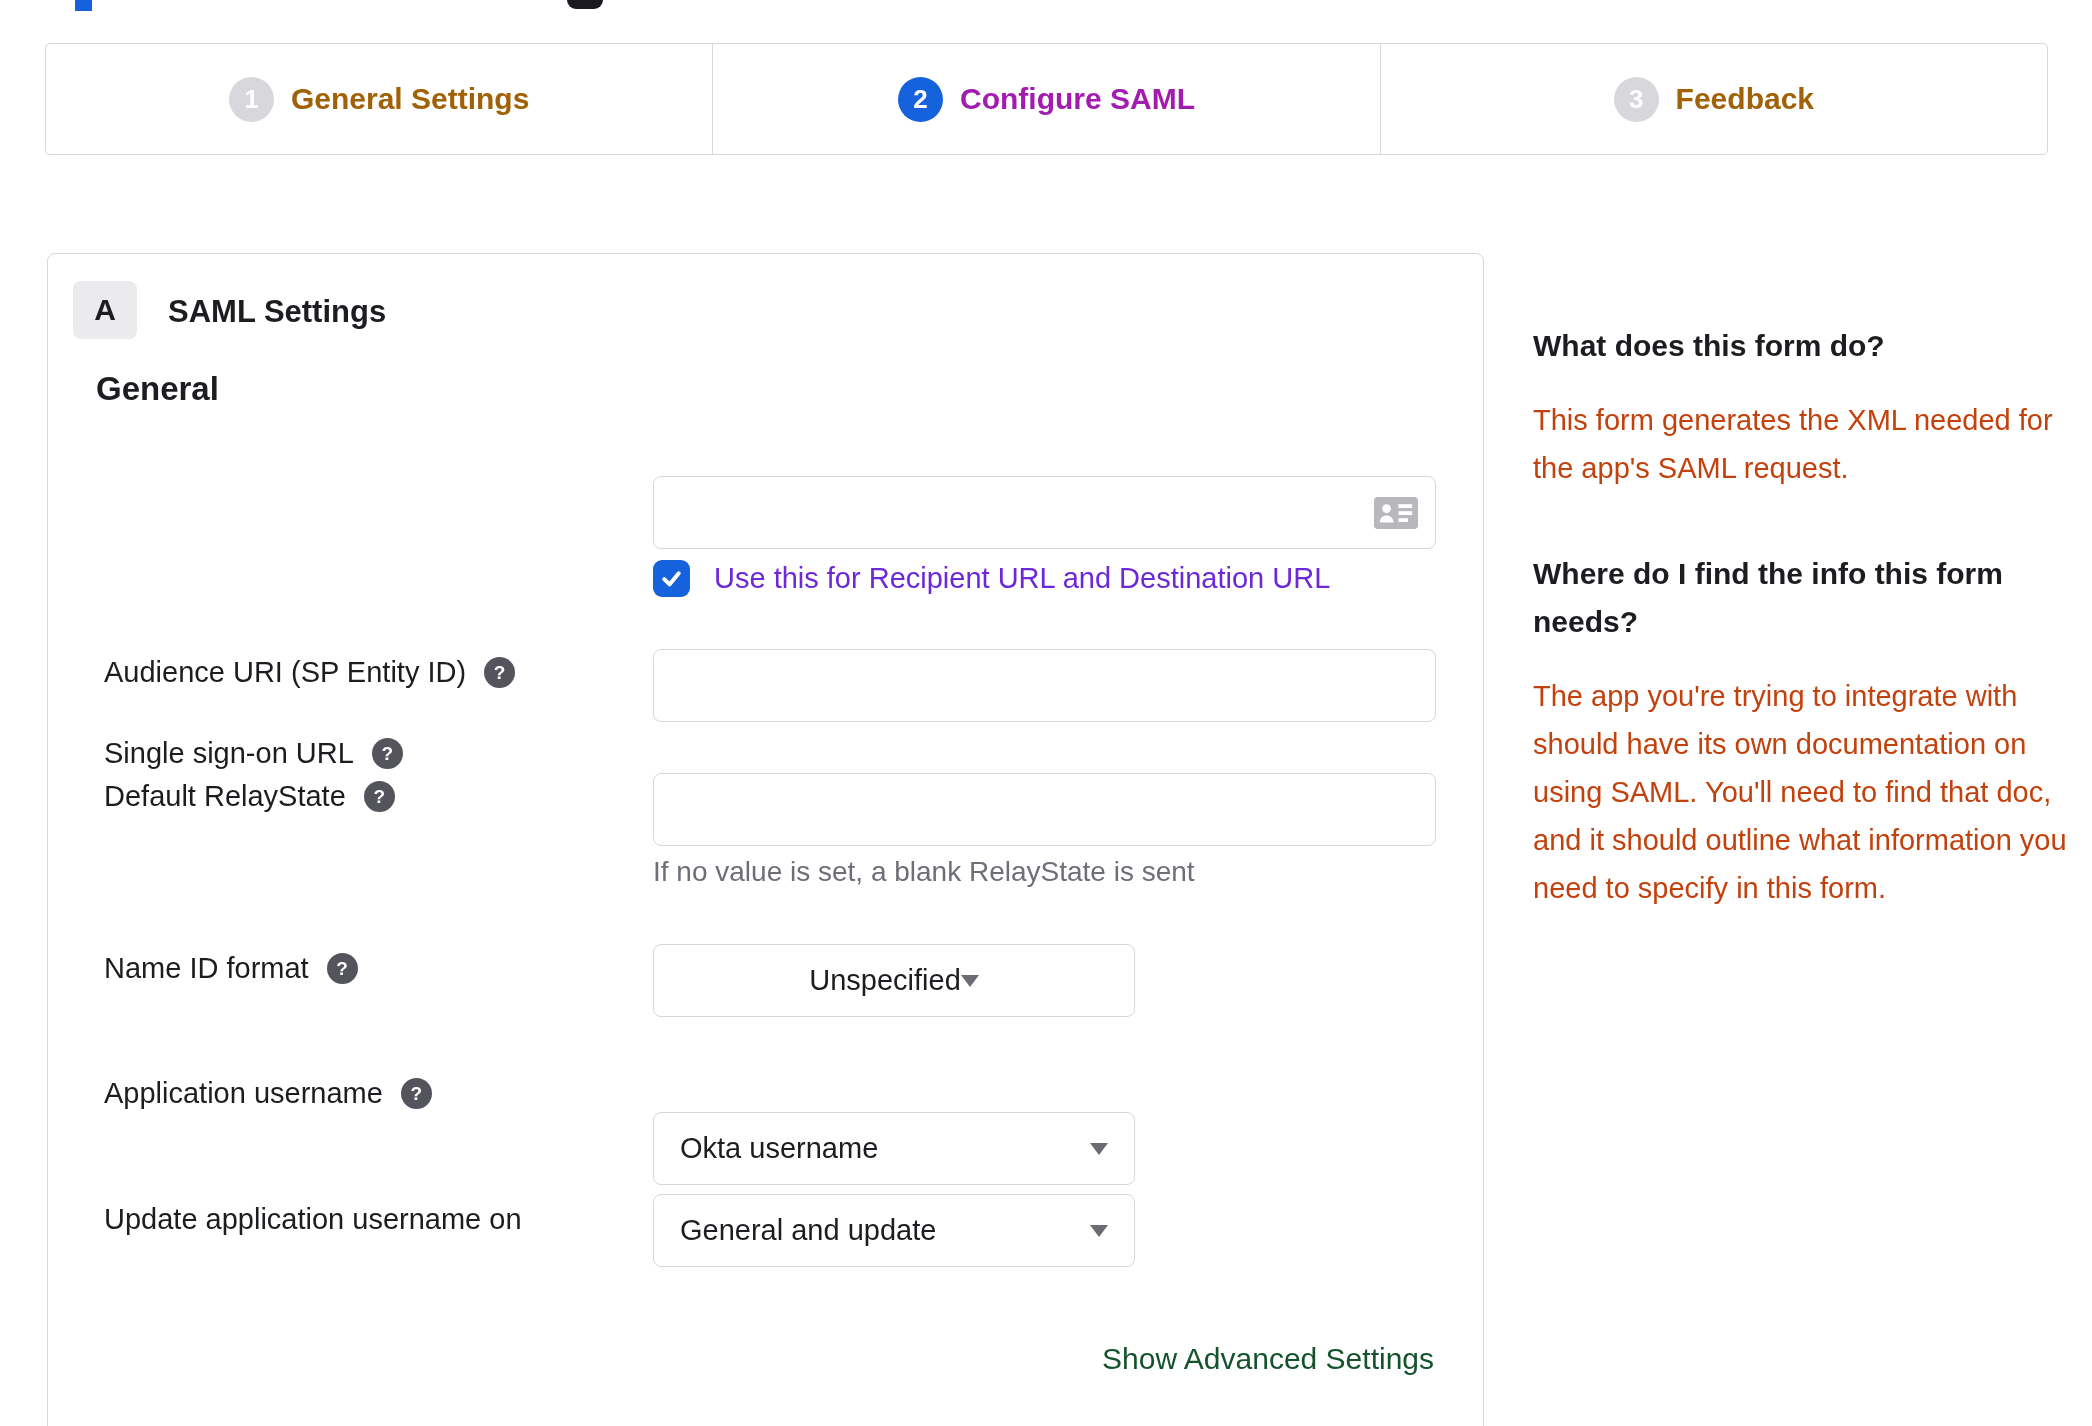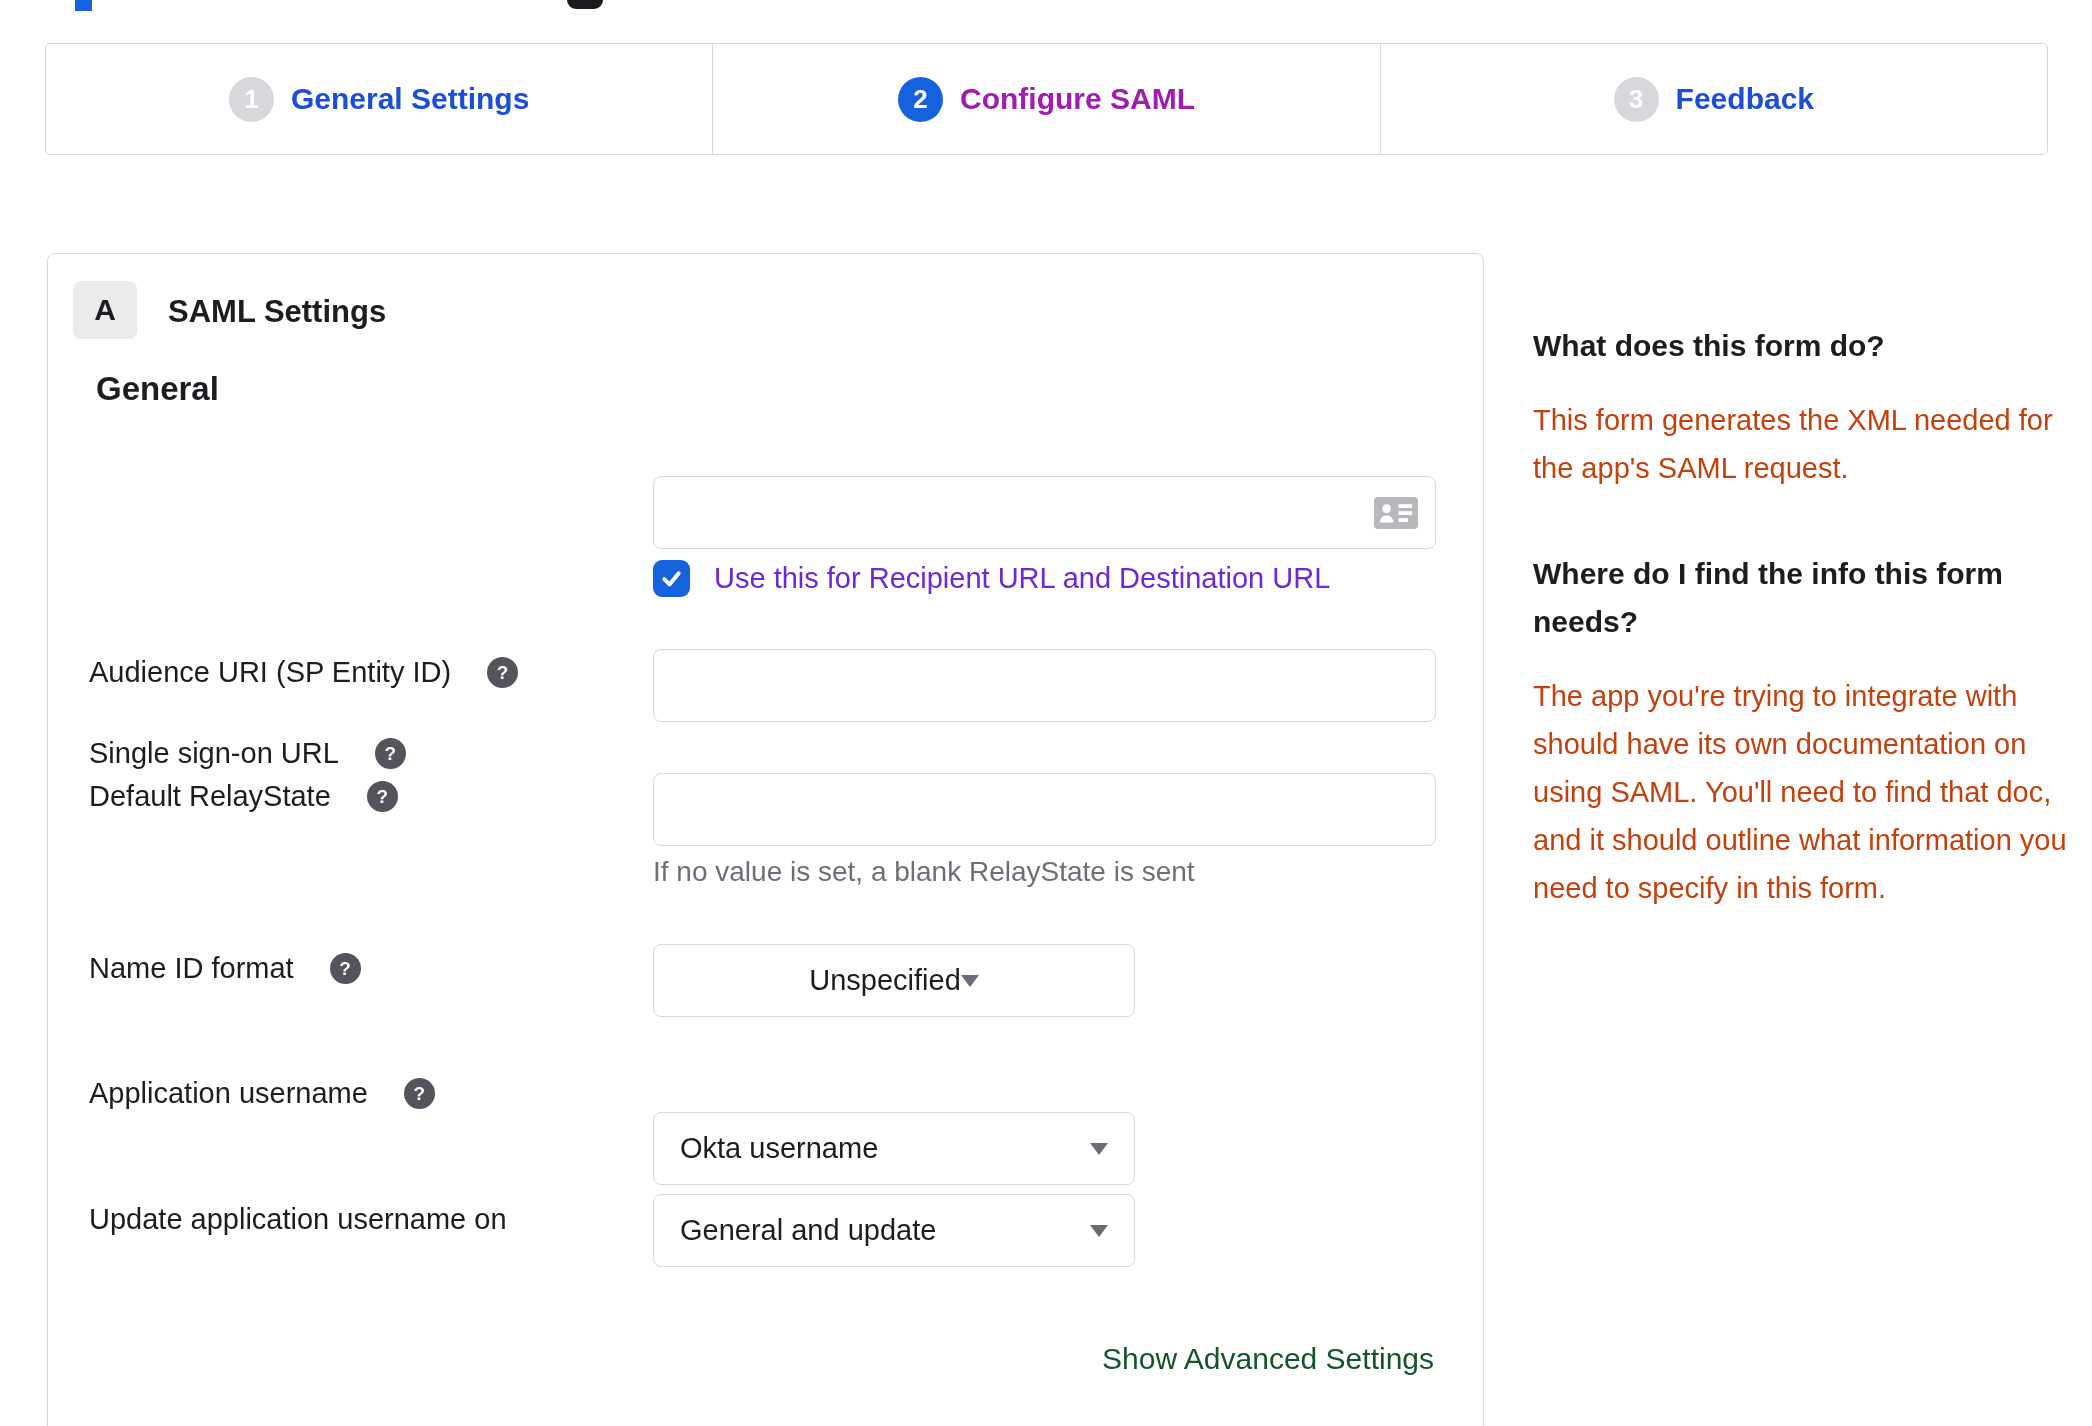--- a/index.html
+++ b/index.html
@@ -21,41 +21,41 @@
     position: absolute; left: 45px; top: 43px; width: 2003px; height: 112px;
     display: flex; border: 1px solid #d7d7dc; border-radius: 5px; background: #fff;
   }
   .step { flex: 1; display: flex; align-items: center; justify-content: center; gap: 17px; cursor: default; }
   .step + .step { border-left: 1px solid #d7d7dc; }
   .step-circle {
     width: 45px; height: 45px; border-radius: 50%; background: #d7d7dc;
     color: #fff; font-size: 26px; font-weight: 700;
     display: flex; align-items: center; justify-content: center; flex: none;
   }
-  .step-label { font-size: 30px; font-weight: 700; color: #1d4ed8; }
+  .step-label { font-size: 30px; font-weight: 700; color: #a16207; }
   .step.active .step-circle { background: #1662dd; }
   .step.active .step-label { color: #a21caf; }
 
   
   .panel {
     position: absolute; left: 47px; top: 253px; width: 1437px; height: 1250px;
     border: 1px solid #d7d7dc; border-radius: 8px; background: #fff;
   }
   .panel-badge {
     position: absolute; left: 25px; top: 27px; width: 64px; height: 58px;
     background: #ebebed; border-radius: 8px;
     display: flex; align-items: center; justify-content: center;
     font-size: 30px; font-weight: 700; color: #1d1d21;
   }
   .panel-title { position: absolute; left: 120px; top: 40px; font-size: 31px; font-weight: 700; }
   .section-heading { position: absolute; left: 48px; top: 116px; font-size: 33px; font-weight: 700; }
 
   .form-label {
-    position: absolute; left: 41px;
-    display: flex; align-items: center; gap: 36px;
+    position: absolute; left: 56px;
+    display: flex; align-items: center; gap: 18px;
     font-size: 29px; color: #1d1d21; white-space: nowrap;
   }
   .help-icon {
     width: 31px; height: 31px; border-radius: 50%; background: #54545c; flex: none;
     display: flex; align-items: center; justify-content: center;
     color: #fff; font-size: 19px; font-weight: 700; cursor: pointer;
   }
 
   .text-input {
     position: absolute; left: 605px; width: 783px; height: 73px;

